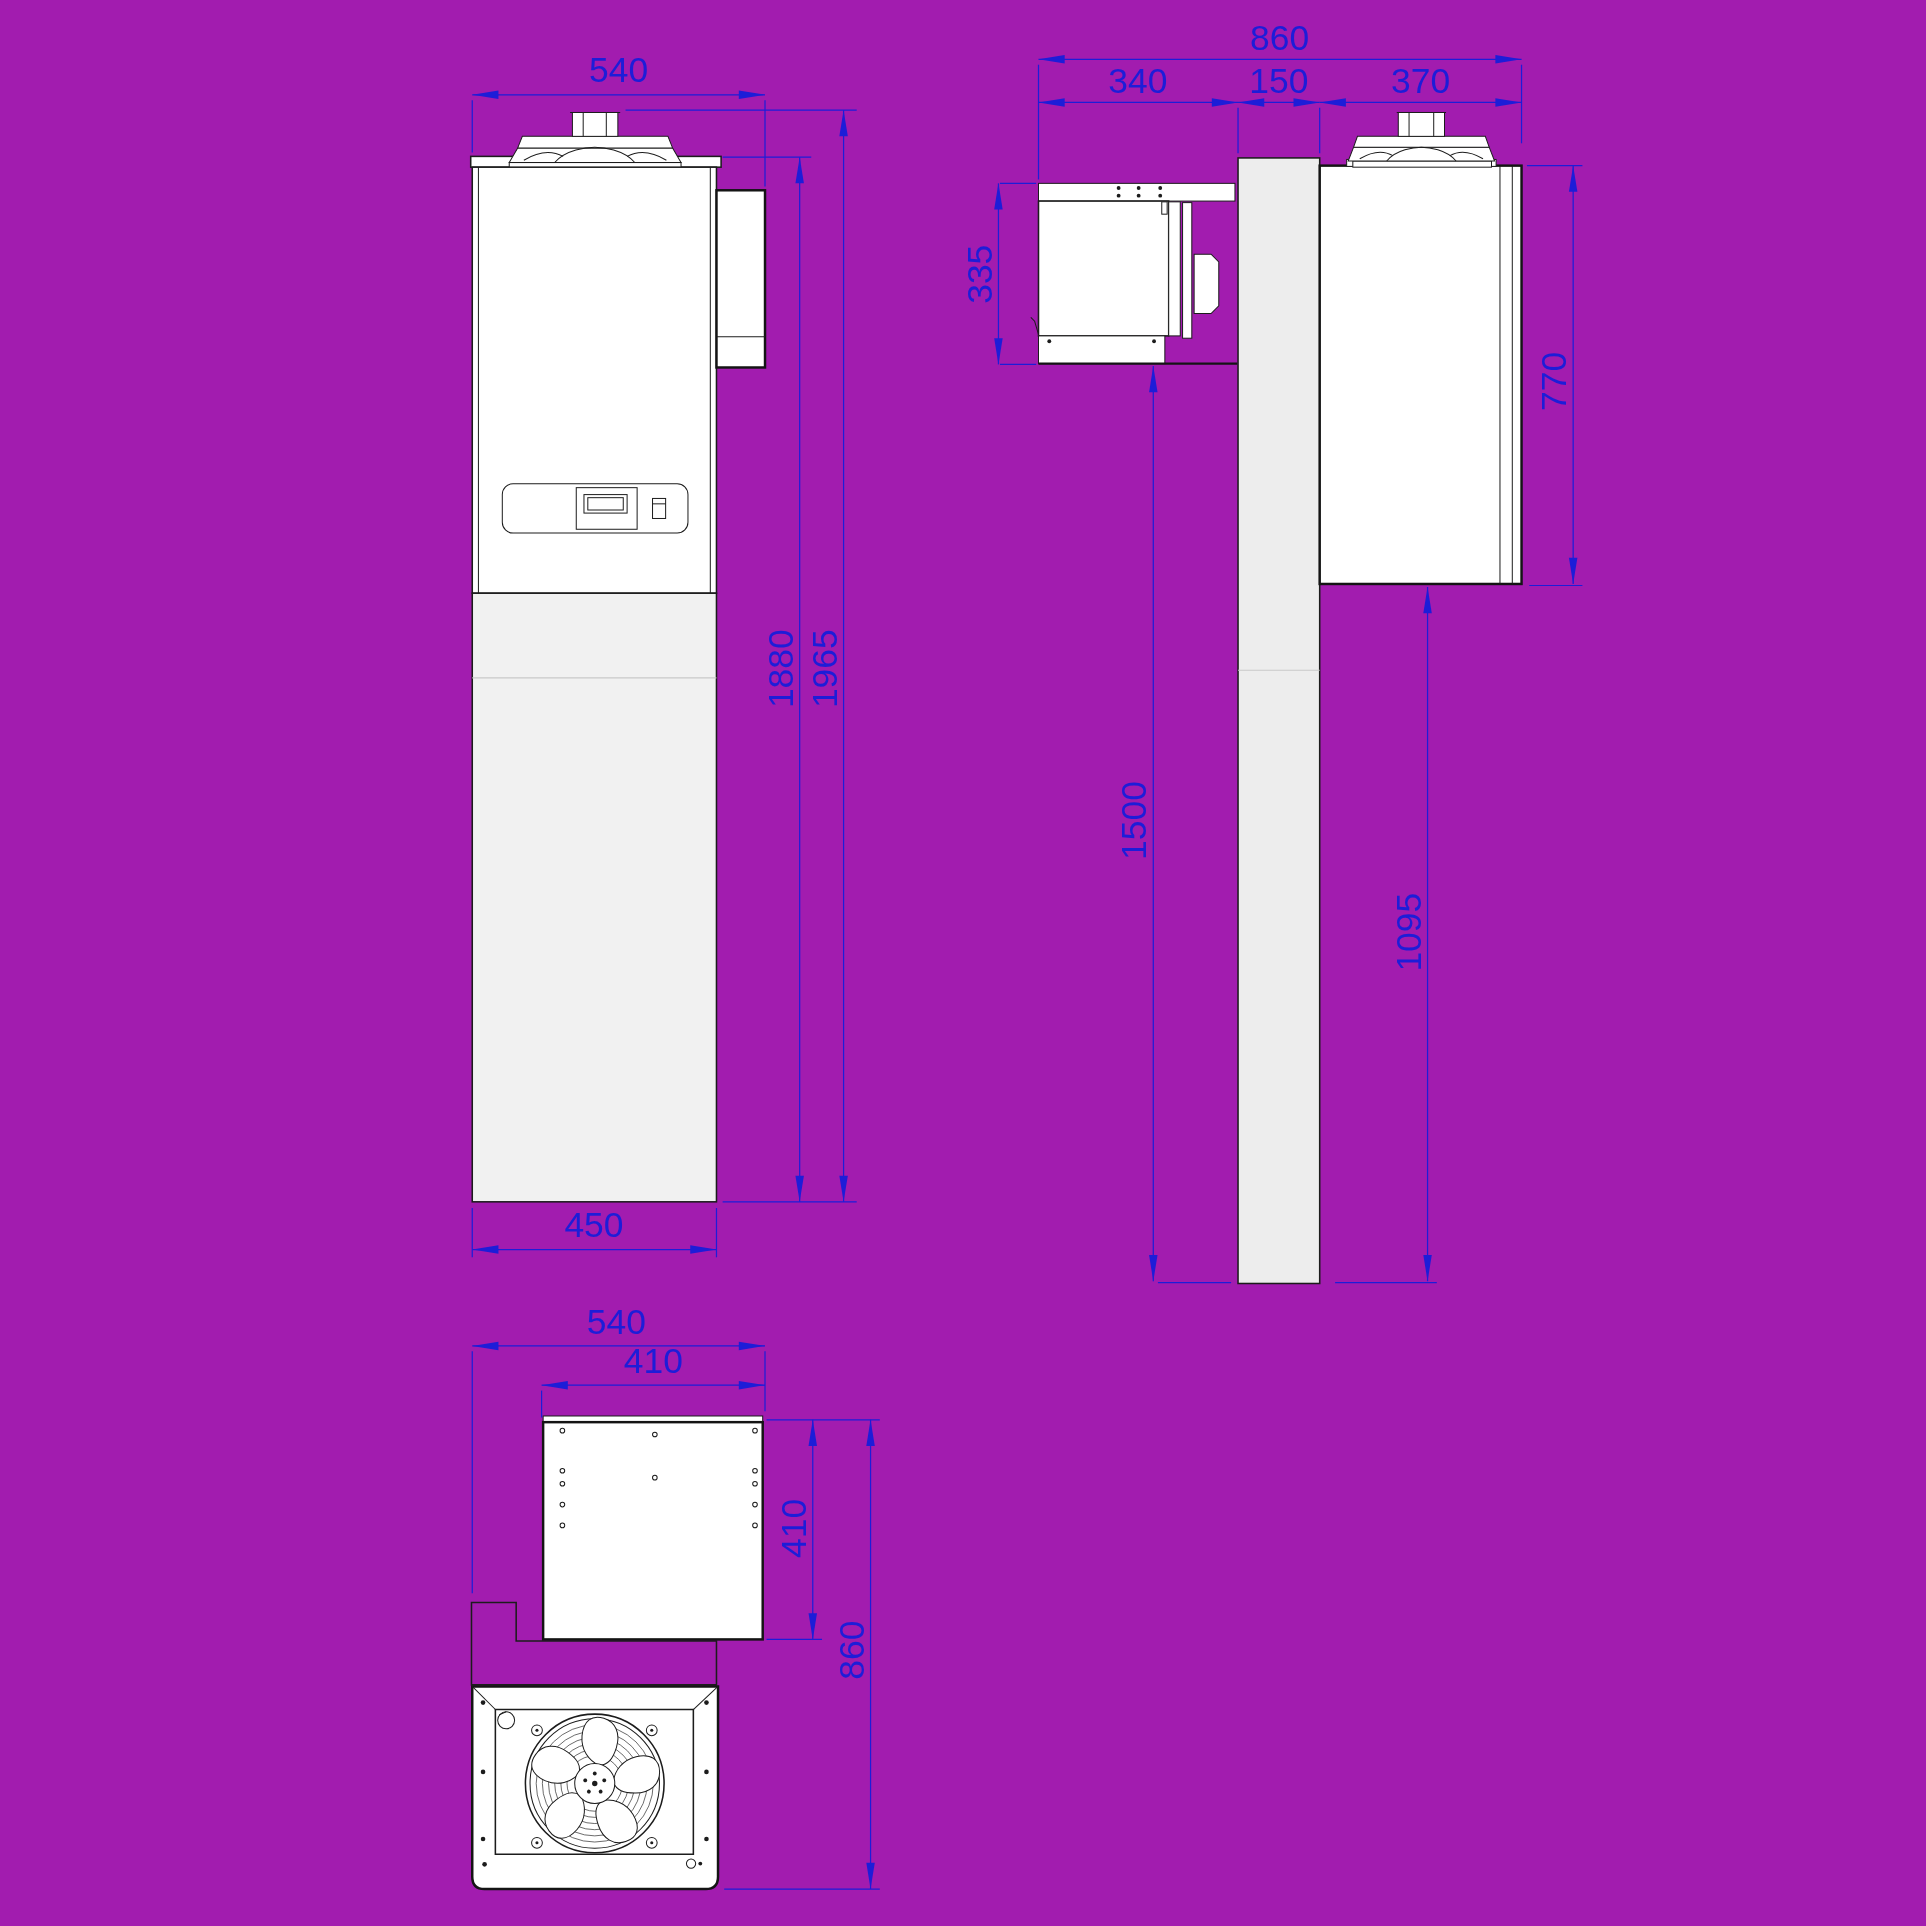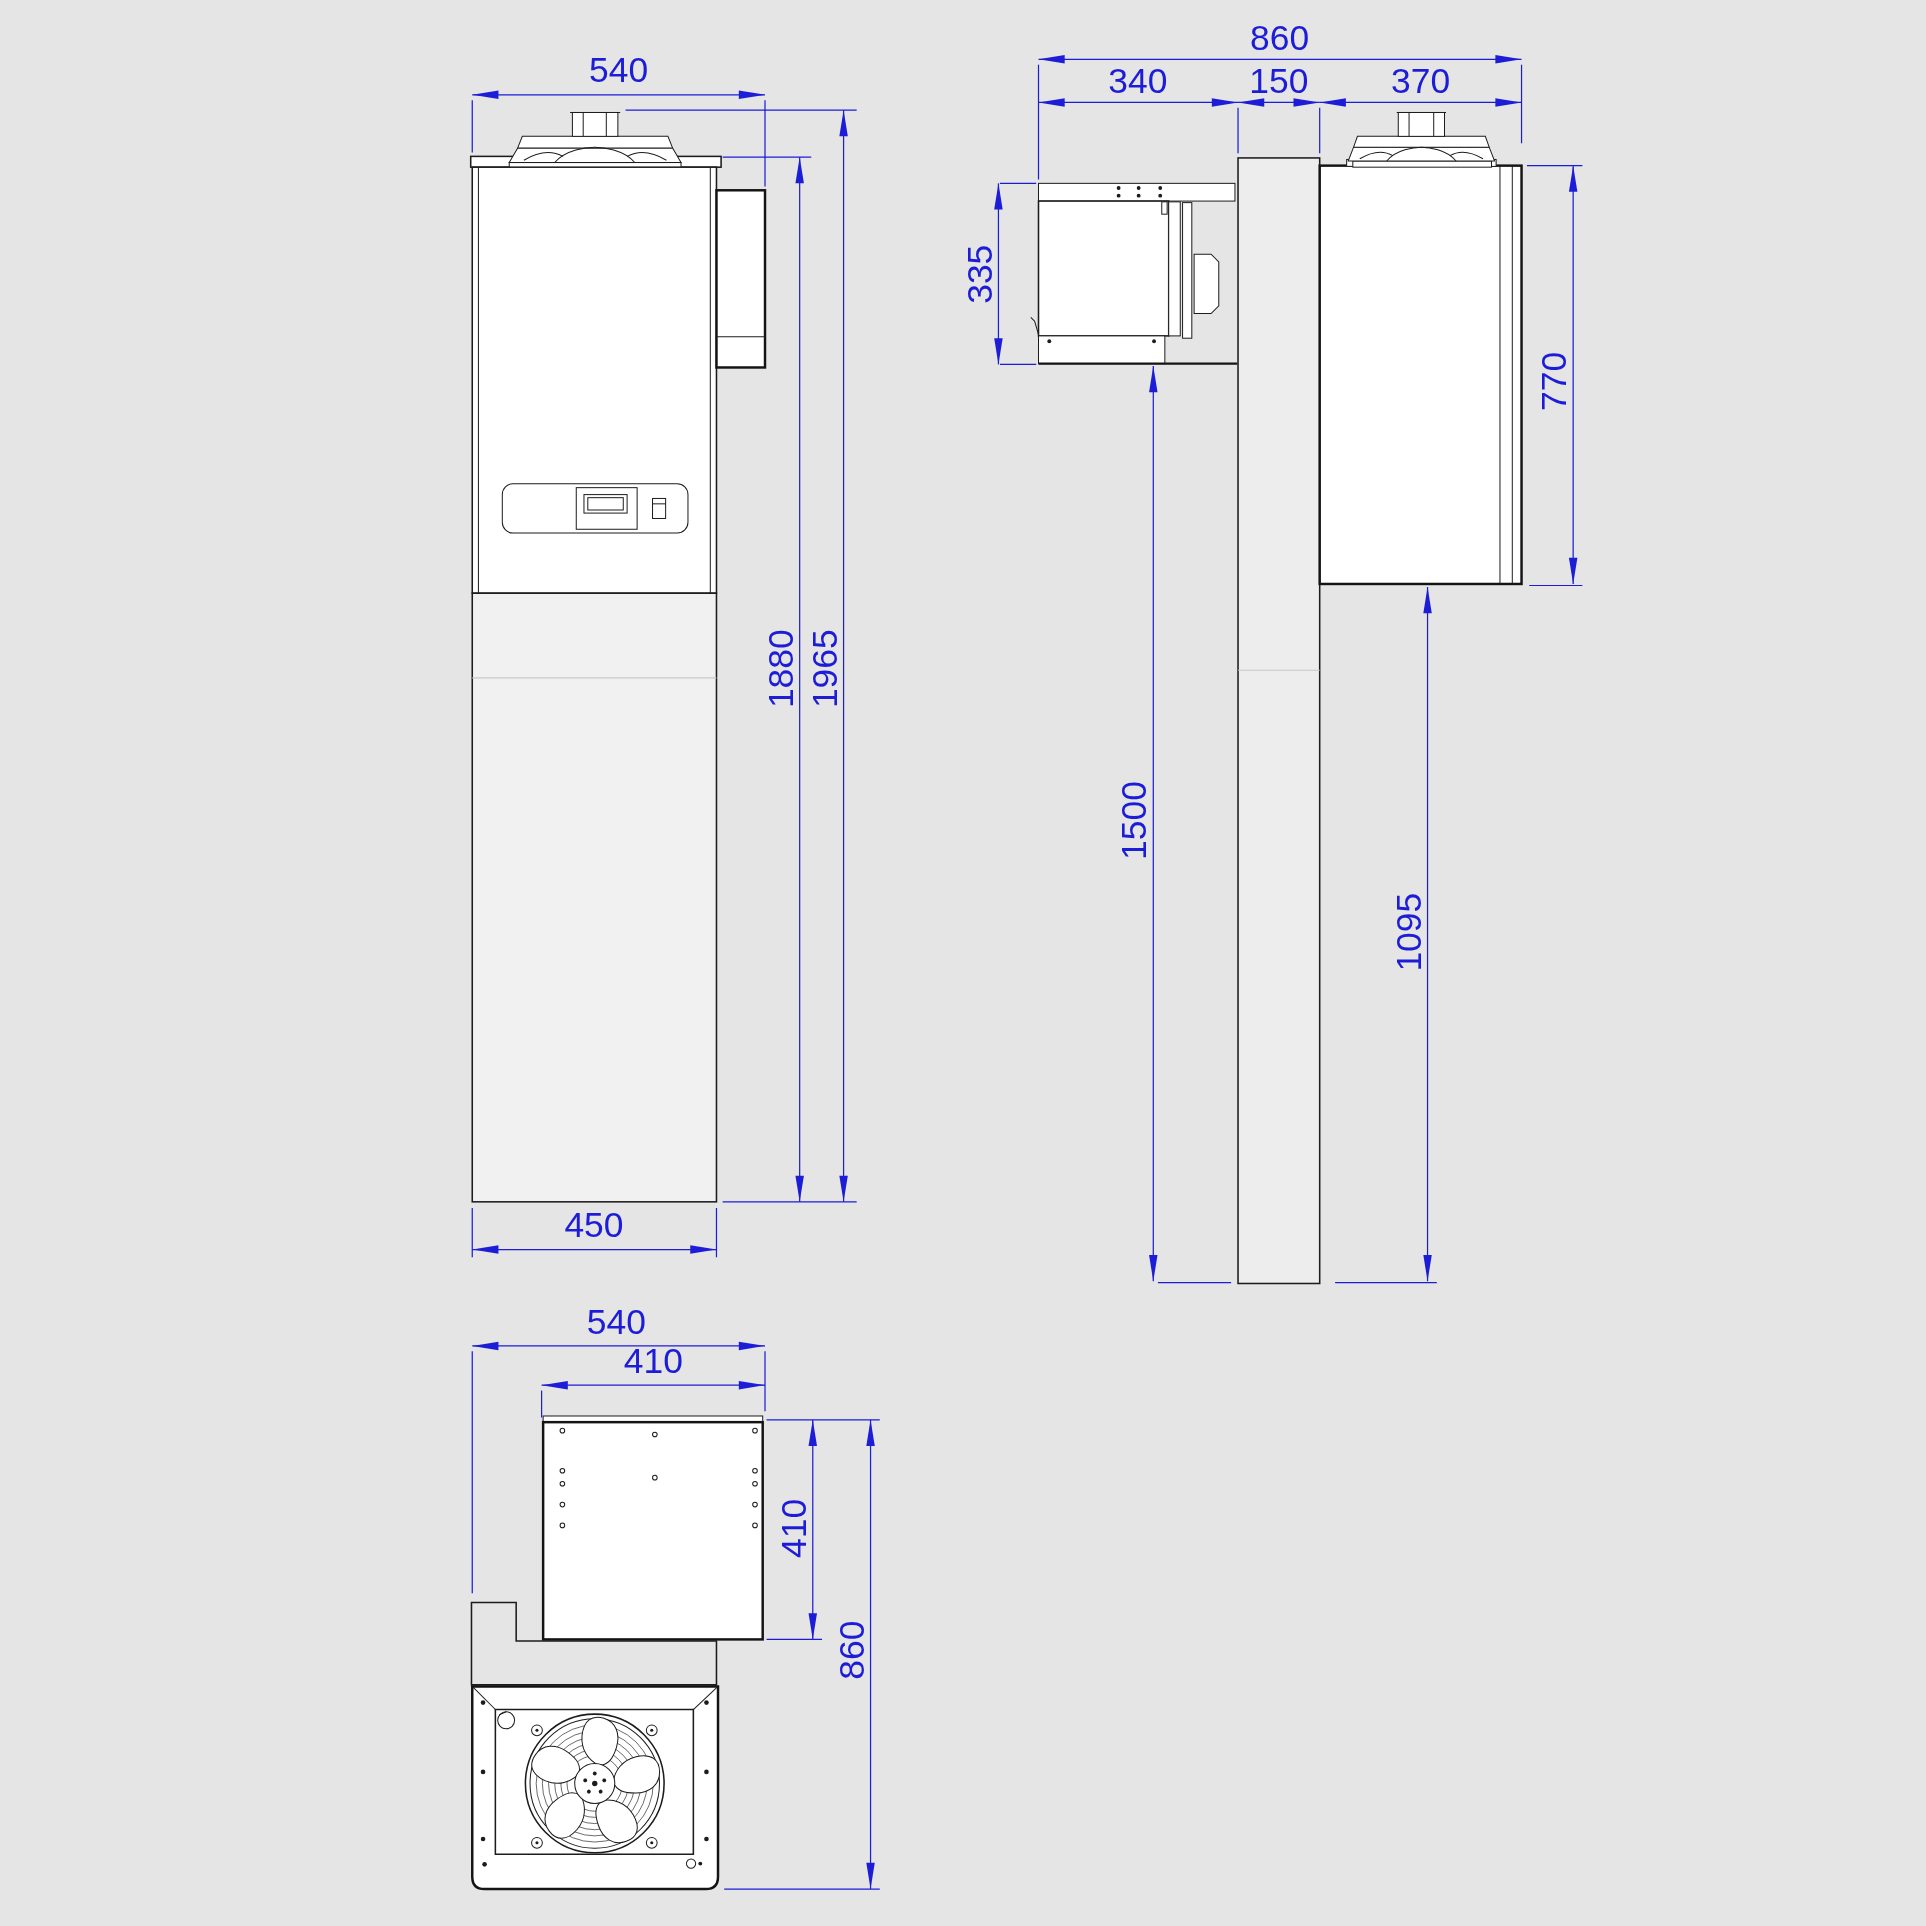--- a/index.html
+++ b/index.html
@@ -1,16 +1,16 @@
 <!DOCTYPE html>
 <html style="font-size:12.3px"><head>
 <meta charset="utf-8">
 <style>
   html,body{margin:0;padding:0;background:#ffffff;}
-  .canvas{width:1926px;height:1926px;position:relative;background:#e5e5e5;font-family:"Liberation Sans",sans-serif;}
+  .canvas{width:1926px;height:1926px;position:relative;background:#a21caf;font-family:"Liberation Sans",sans-serif;}
   svg{display:block;}
   .ln{stroke:#1c1c1c;stroke-width:2;fill:none;stroke-linecap:square;}
   .thin{stroke:#1c1c1c;stroke-width:1.3;fill:none;}
   .bold{stroke:#141414;stroke-width:3.2;fill:none;}
   .wfill{fill:#ffffff;}
   .gfill{fill:#f1f1f1;}
   .wallfill{fill:#ededed;}
   .seam{stroke:#c9c9c9;stroke-width:1.6;}
   .grill{stroke:#2a2a2a;stroke-width:0.9;fill:none;}
   .dim{stroke:#1d1dd8;stroke-width:1.6;fill:none;stroke-linecap:butt;}

